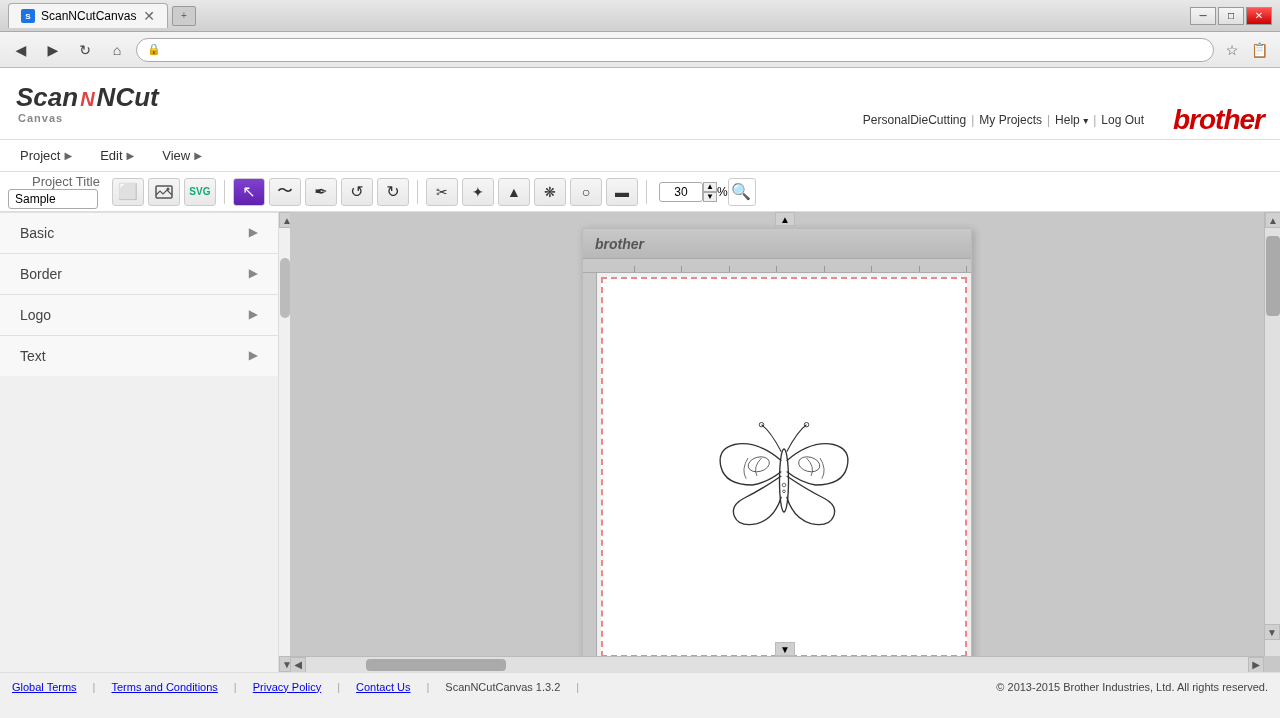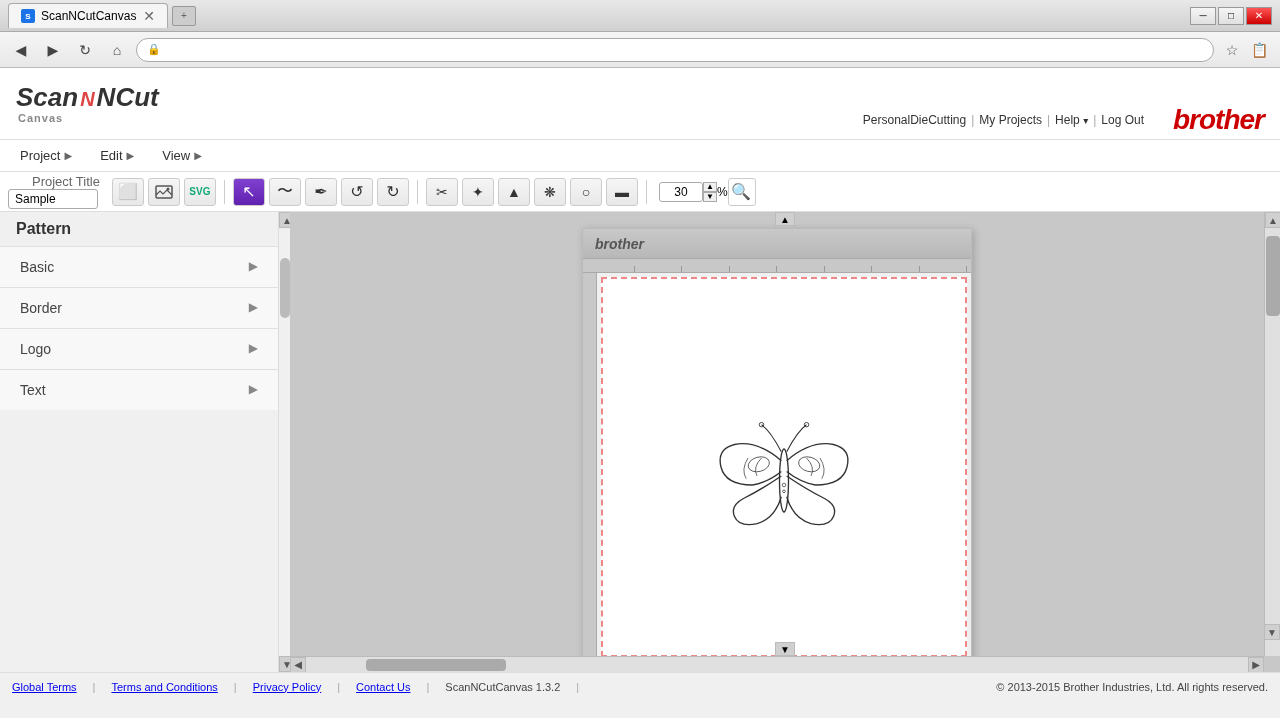--- a/index.html
+++ b/index.html
@@ -431,21 +431,20 @@
     <span class="zoom-pct">%</span>
     <button class="zoom-search">🔍</button>
   </div>
 </div>
 
 <div class="main-layout" style="height:460px;">
 
   <div class="sidebar-container">
     <div class="sidebar-main">
       <div class="pattern-section">
-        <div class="pattern-title">Pattern</div>
         <div class="pattern-list">
           <div class="pattern-item">
             <span>Basic</span>
             <span class="pattern-arrow">▶</span>
           </div>
           <div class="pattern-item">
             <span>Border</span>
             <span class="pattern-arrow">▶</span>
           </div>
           <div class="pattern-item">

